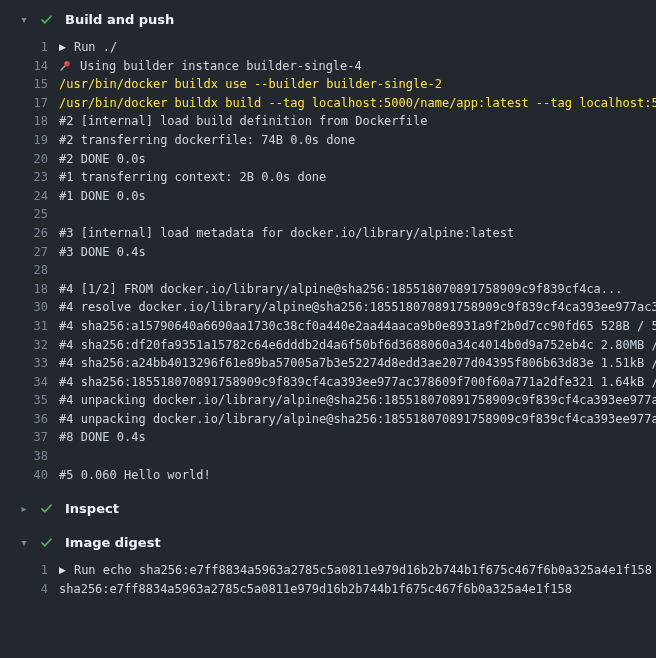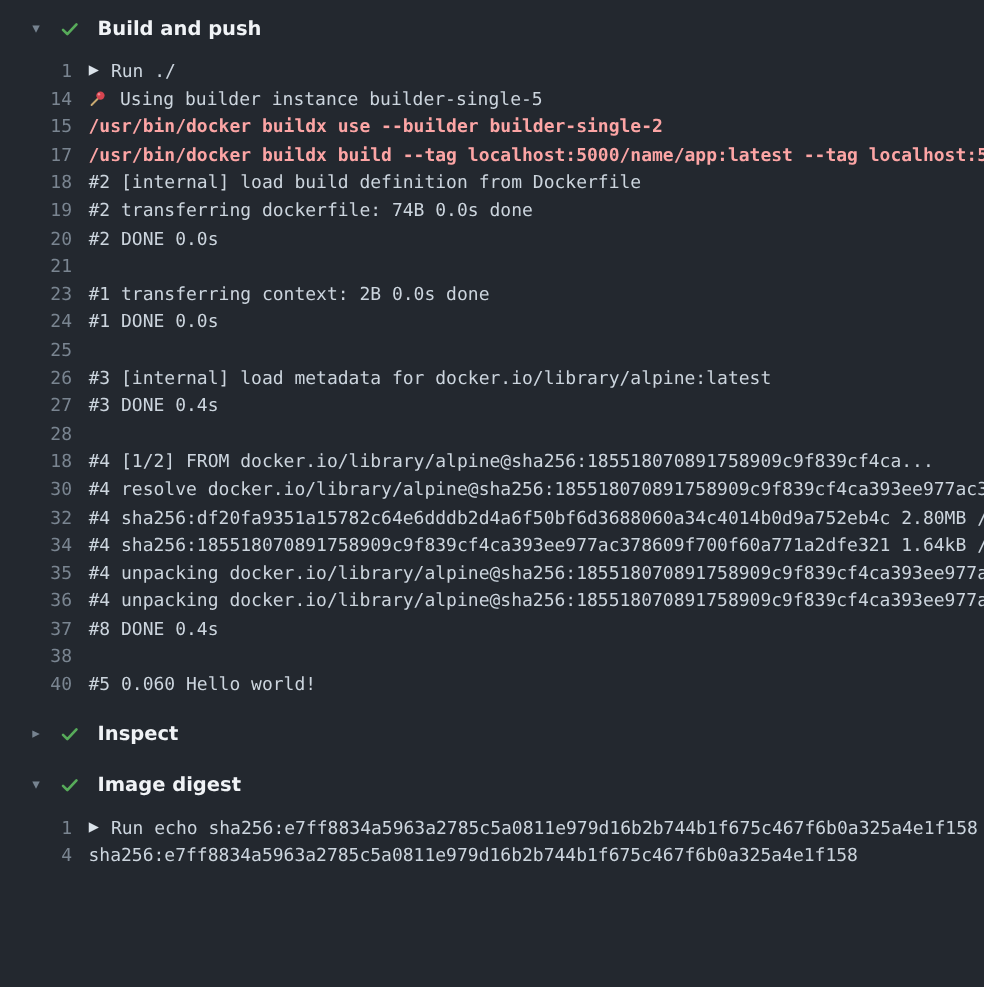--- a/index.html
+++ b/index.html
@@ -29,21 +29,21 @@
   .sec-body{padding:5px 0 4px}
   .row{display:flex;align-items:center;height:18.6px;line-height:18.6px}
   .ln{
     flex:none;width:34px;margin-left:14px;text-align:right;
     color:#7a8591;
   }
   .txt{
     margin-left:11px;display:flex;align-items:center;
     white-space:pre;overflow:hidden;flex:1 1 auto;min-width:0;
   }
-  .cmd{color:#fca5a5;font-weight:bold}
+  .cmd{color:#fde047;font-weight:normal}
   .chev{
     flex:none;font-size:9px;margin-right:8px;color:#dbe3ea;
     font-family:"DejaVu Sans",sans-serif;
   }
   .emoji{flex:none;display:inline-flex;align-items:center;width:14px;margin-right:7px}
 </style>
 </head>
 <body>
 
 <div id="log-root">
@@ -61,45 +61,41 @@
         <div class="row">
           <span class="ln">1</span>
           <span class="txt"><span class="chev">▶</span><span>Run ./</span></span>
         </div>
         <div class="row">
           <span class="ln">14</span>
           <span class="txt"><span class="emoji"><svg viewBox="0 0 16 16" width="13" height="13" aria-hidden="true">
                 <path d="M2.5 13.5 L7.6 8.4" stroke="#c9aa71" stroke-width="1.6" stroke-linecap="round"></path>
                 <circle cx="9.8" cy="5.8" r="3.4" fill="#d64550"></circle>
                 <circle cx="8.6" cy="4.7" r="1" fill="#ef8a93"></circle>
-              </svg></span><span>Using builder instance builder-single-5</span></span>
+              </svg></span><span>Using builder instance builder-single-4</span></span>
         </div>
         <div class="row">
           <span class="ln">15</span>
           <span class="txt cmd"><span>/usr/bin/docker buildx use --builder builder-single-2</span></span>
         </div>
         <div class="row">
           <span class="ln">17</span>
           <span class="txt cmd"><span>/usr/bin/docker buildx build --tag localhost:5000/name/app:latest --tag localhost:50</span></span>
         </div>
         <div class="row">
           <span class="ln">18</span>
           <span class="txt"><span>#2 [internal] load build definition from Dockerfile</span></span>
         </div>
         <div class="row">
           <span class="ln">19</span>
           <span class="txt"><span>#2 transferring dockerfile: 74B 0.0s done</span></span>
         </div>
         <div class="row">
           <span class="ln">20</span>
           <span class="txt"><span>#2 DONE 0.0s</span></span>
-        </div>
-        <div class="row">
-          <span class="ln">21</span>
-          <span class="txt"><span></span></span>
         </div>
         <div class="row">
           <span class="ln">23</span>
           <span class="txt"><span>#1 transferring context: 2B 0.0s done</span></span>
         </div>
         <div class="row">
           <span class="ln">24</span>
           <span class="txt"><span>#1 DONE 0.0s</span></span>
         </div>
         <div class="row">
@@ -120,22 +116,30 @@
         </div>
         <div class="row">
           <span class="ln">18</span>
           <span class="txt"><span>#4 [1/2] FROM docker.io/library/alpine@sha256:185518070891758909c9f839cf4ca...</span></span>
         </div>
         <div class="row">
           <span class="ln">30</span>
           <span class="txt"><span>#4 resolve docker.io/library/alpine@sha256:185518070891758909c9f839cf4ca393ee977ac3</span></span>
         </div>
         <div class="row">
+          <span class="ln">31</span>
+          <span class="txt"><span>#4 sha256:a15790640a6690aa1730c38cf0a440e2aa44aaca9b0e8931a9f2b0d7cc90fd65 528B / 5</span></span>
+        </div>
+        <div class="row">
           <span class="ln">32</span>
           <span class="txt"><span>#4 sha256:df20fa9351a15782c64e6dddb2d4a6f50bf6d3688060a34c4014b0d9a752eb4c 2.80MB /</span></span>
+        </div>
+        <div class="row">
+          <span class="ln">33</span>
+          <span class="txt"><span>#4 sha256:a24bb4013296f61e89ba57005a7b3e52274d8edd3ae2077d04395f806b63d83e 1.51kB /</span></span>
         </div>
         <div class="row">
           <span class="ln">34</span>
           <span class="txt"><span>#4 sha256:185518070891758909c9f839cf4ca393ee977ac378609f700f60a771a2dfe321 1.64kB /</span></span>
         </div>
         <div class="row">
           <span class="ln">35</span>
           <span class="txt"><span>#4 unpacking docker.io/library/alpine@sha256:185518070891758909c9f839cf4ca393ee977a</span></span>
         </div>
         <div class="row">

